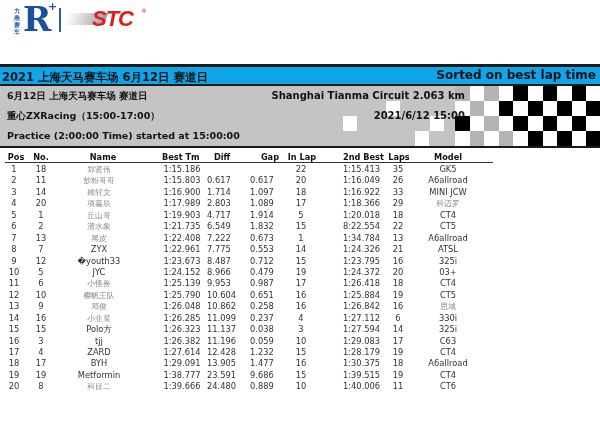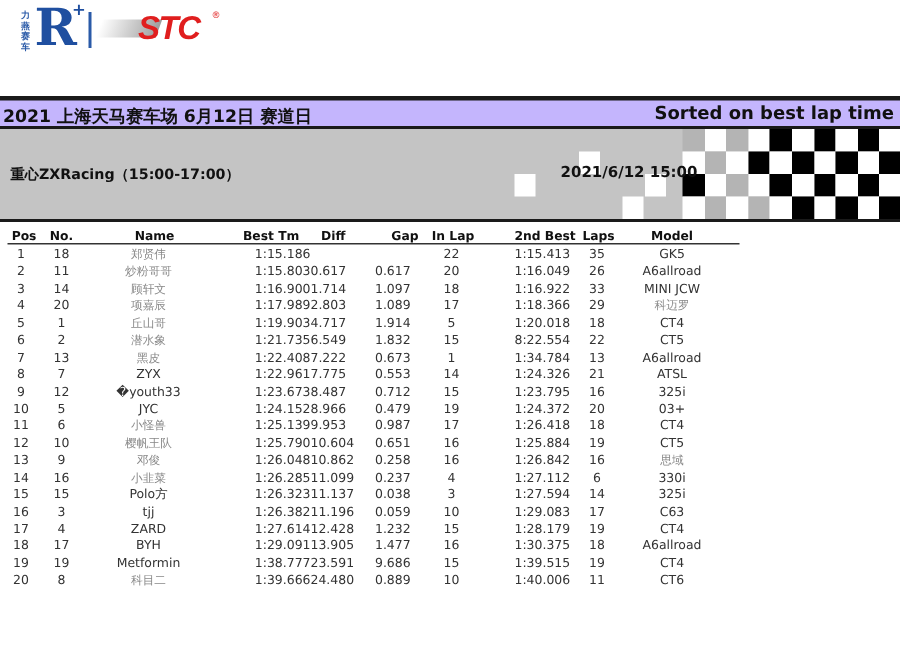--- a/index.html
+++ b/index.html
@@ -8,21 +8,21 @@
 
   .logo-area { position: absolute; left: 0; top: 0; width: 300px; height: 46px; }
   .r-side { position: absolute; left: 14px; top: 7px; width: 10px; font-size: 6px; line-height: 7px; color: #2a5aa8; font-weight: bold; }
   .r-letter { position: absolute; left: 23px; top: 0px; font-family: "DejaVu Serif", serif; font-weight: bold; font-size: 34px; color: #1f4fa0; line-height: 38px; }
   .r-plus { position: absolute; left: 48px; top: 0px; font-size: 11px; font-weight: bold; color: #1f4fa0; }
   .sep-bar { position: absolute; left: 59px; top: 8px; width: 2px; height: 24px; background: #2a5aa8; }
   .stc-streak { position: absolute; left: 66px; top: 13px; width: 40px; height: 12px; background: linear-gradient(90deg, rgba(200,200,200,0), #bdbdbd 70%, #9e9e9e); transform: skewX(-20deg); }
   .stc-text { position: absolute; left: 92px; top: 4px; font-family: "Liberation Sans", sans-serif; font-style: italic; font-weight: bold; font-size: 22px; letter-spacing: -1px; color: #e01e1e; line-height: 30px; }
   .stc-reg { position: absolute; left: 141px; top: 7px; font-size: 6px; color: #e01e1e; }
 
-  .title-bar { position: absolute; left: 0; top: 64px; width: 600px; height: 22px; border-top: 3px solid #1a1a1a; border-bottom: 2px solid #1a1a1a; background: #c4b5fd; }
+  .title-bar { position: absolute; left: 0; top: 64px; width: 600px; height: 22px; border-top: 3px solid #1a1a1a; border-bottom: 2px solid #1a1a1a; background: #0ea5e9; }
   .title-left { position: absolute; left: 2px; top: 3px; font-weight: bold; font-size: 11.5px; color: #111; }
   .title-right { position: absolute; right: 4px; top: 1px; font-weight: bold; font-size: 12px; color: #111; }
 
   .header-band { position: absolute; left: 0; top: 86px; width: 600px; height: 62px; background: #c4c4c4; border-bottom: 2px solid #1a1a1a; overflow: hidden; }
   .hb-line { position: absolute; left: 7px; font-weight: bold; font-size: 9.5px; color: #111; white-space: nowrap; }
   .hb-right { position: absolute; font-weight: bold; font-size: 10px; color: #111; white-space: nowrap; text-align: right; }
   .checker { position: absolute; left: 455px; top: 0; width: 145px; height: 60px; display: grid; grid-template-columns: repeat(10, 14.6px); grid-template-rows: repeat(4, 15px); }
   .checker div { width: 14.6px; height: 15px; }
   .c0 { background: #ffffff; } .c1 { background: #000000; } .c2 { background: #b4b4b4; }
   .ghost { position: absolute; background: #ffffff; width: 14px; height: 15px; }
@@ -32,21 +32,21 @@
   .th { position: absolute; top: 2px; font-weight: bold; font-size: 8.2px; color: #111; text-align: center; }
 
   .rows { position: absolute; left: 0; top: 164px; width: 600px; }
   .row { position: relative; height: 11.45px; }
   .td { position: absolute; top: 0; font-size: 8.3px; line-height: 11.45px; color: #333; text-align: center; white-space: nowrap; }
   .td.cn { color: #888; font-family: Liberation Sans, sans-serif; font-size: 7.8px; }
 
   .c-pos { left: 3px; width: 22px; }
   .c-no { left: 27px; width: 28px; }
   .c-name { left: 60px; width: 78px; }
-  .c-best { left: 157px; width: 50px; text-align: right; }
+  .c-best { left: 157px; width: 50px; text-align: center; }
   .c-diff { left: 207px; width: 36px; text-align: left; }
   .c-gap { left: 250px; width: 32px; text-align: left; }
   .c-inlap { left: 288px; width: 26px; }
   .c-2nd { left: 343px; width: 50px; text-align: left; }
   .c-laps { left: 388px; width: 20px; }
   .c-model { left: 418px; width: 60px; }
 
   .th.c-pos { left: 3px; width: 26px; }
   .th.c-no { left: 30px; width: 22px; }
   .th.c-name { left: 83px; width: 40px; }
@@ -119,21 +119,24 @@
       <div class="c0"></div>
       <div class="c2"></div>
       <div class="c0"></div>
       <div class="c1"></div>
       <div class="c0"></div>
       <div class="c1"></div>
       <div class="c0"></div>
       <div class="c1"></div>
     </div>
 
+  <div class="hb-line" style="top:4px;">6月12日 上海天马赛车场 赛道日</div>
   <div class="hb-line" style="top:24px;">重心ZXRacing（15:00-17:00）</div>
+  <div class="hb-line" style="top:44px;">Practice (2:00:00 Time) started at 15:00:00</div>
+  <div class="hb-right" style="right:135px;top:4px;">Shanghai Tianma Circuit 2.063 km</div>
   <div class="hb-right" style="right:135px;top:24px;">2021/6/12 15:00</div>
 </div>
 
 <div class="table-head">
   <div class="th c-pos">Pos</div>
   <div class="th c-no">No.</div>
   <div class="th c-name">Name</div>
   <div class="th c-best">Best Tm</div>
   <div class="th c-diff">Diff</div>
   <div class="th c-gap">Gap</div>

